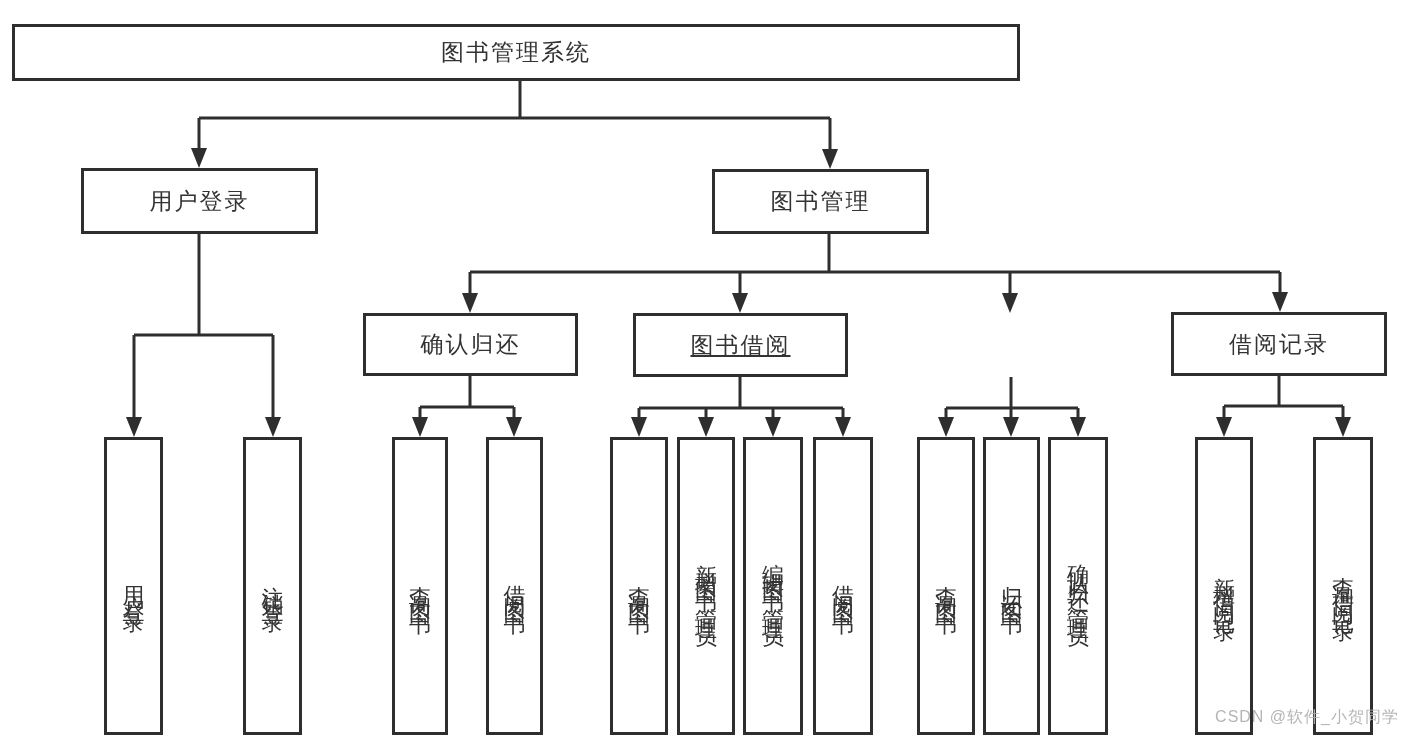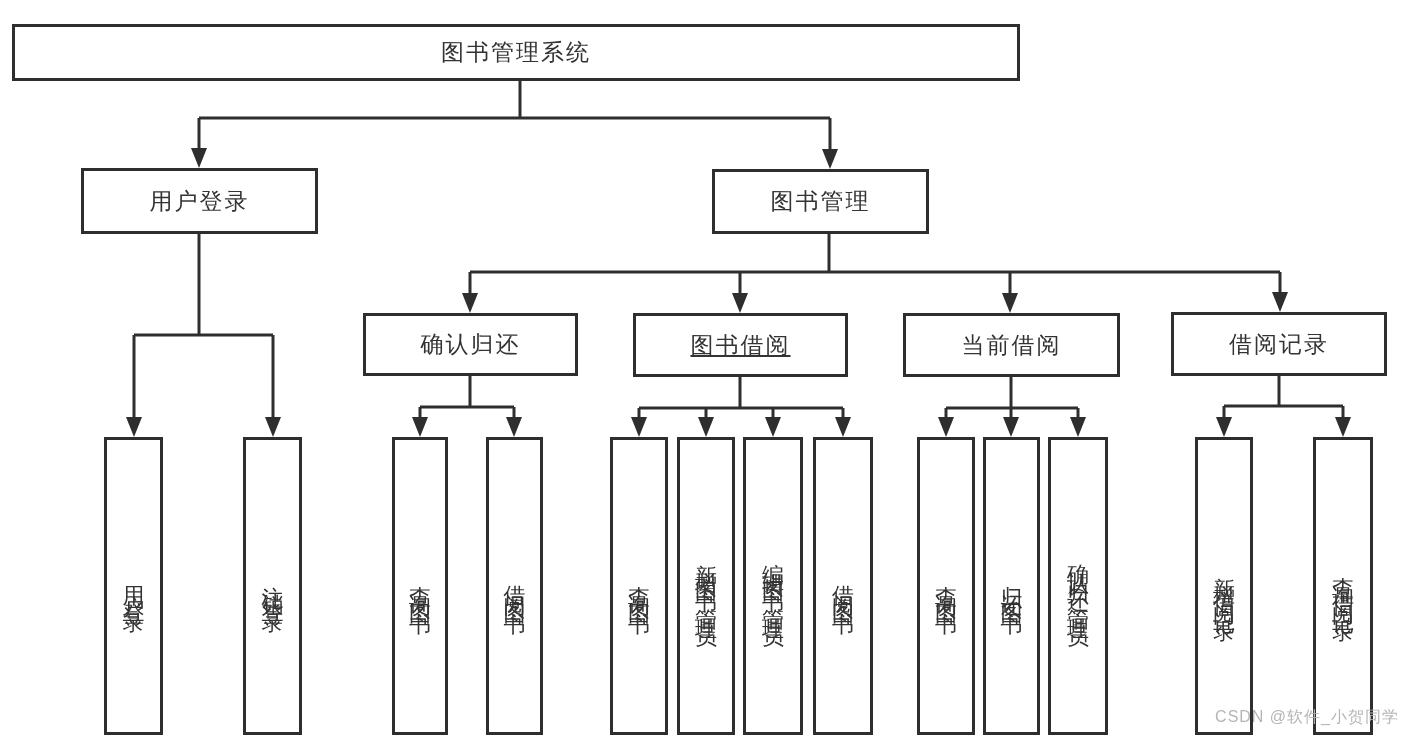--- a/index.html
+++ b/index.html
@@ -152,23 +152,20 @@
   <div class="node" id="n-book-mgmt">
     <span>图书管理</span>
   </div>
 
   <div class="node" id="n-new-book">
     <span>确认归还</span>
   </div>
   <div class="node" id="n-book-borrow">
     <span>图书借阅</span>
   </div>
-  <div class="node" id="n-current-borrow">
-    <span>当前借阅</span>
-  </div>
   <div class="node" id="n-borrow-records">
     <span>借阅记录</span>
   </div>
 
   <div class="node leaf" id="n-leaf-1">
     <span class="vtext">用户登录</span>
   </div>
   <div class="node leaf" id="n-leaf-2">
     <span class="vtext">注销登录</span>
   </div>

